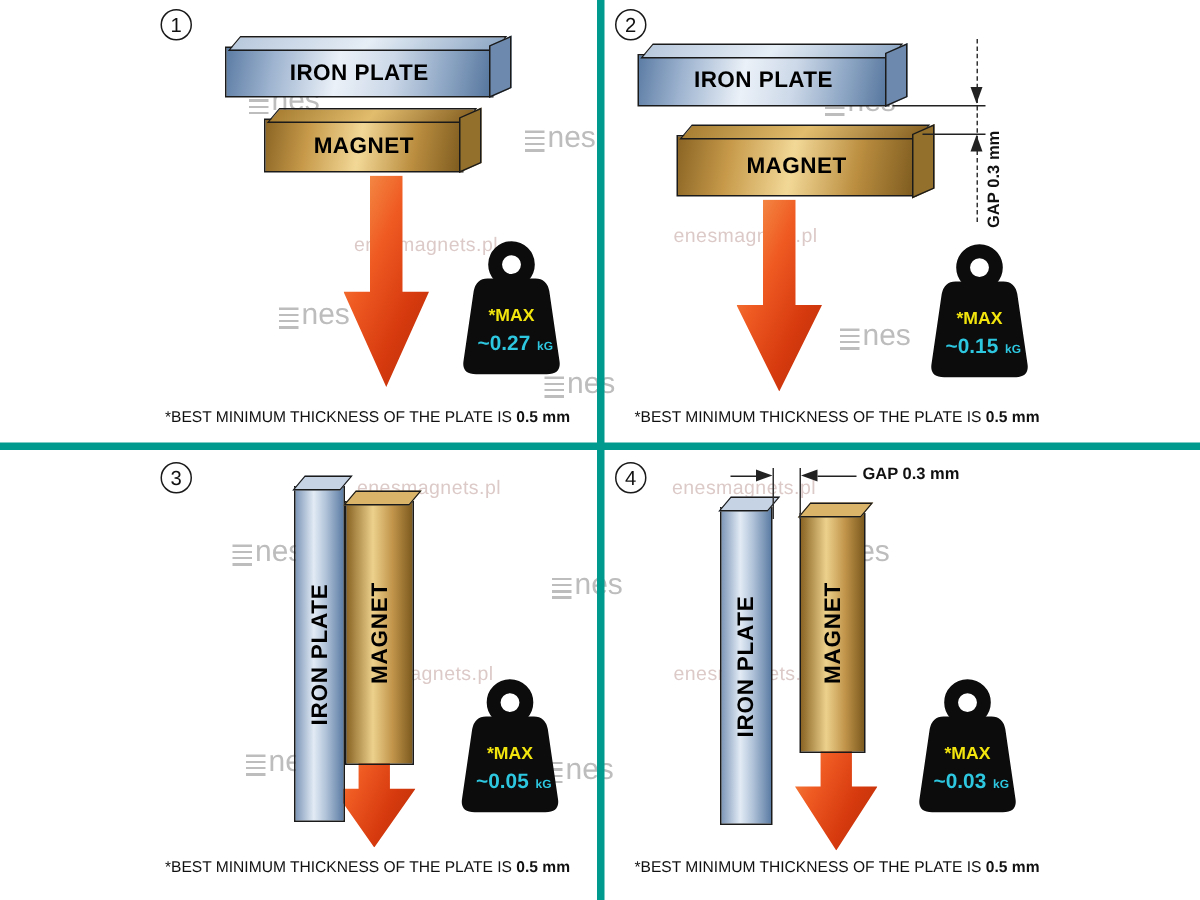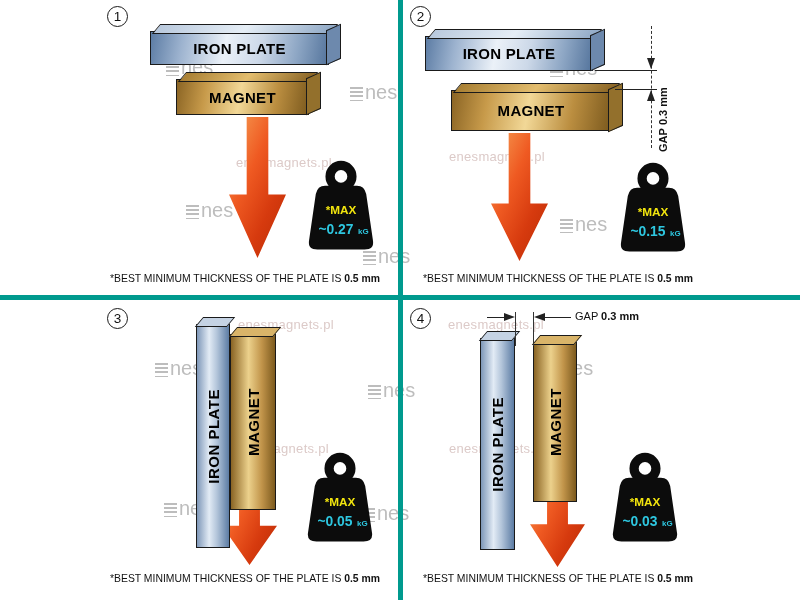--- a/index.html
+++ b/index.html
@@ -63,21 +63,21 @@
   .ext { position:absolute; width:0; border-left:1px solid #333; z-index:3; }
   .ext.dashed { border-left-style:dashed; }
   .dline { position:absolute; height:0; border-top:1.3px solid #222; z-index:3; }
   .tri { position:absolute; width:0; height:0; z-index:3; }
   .tri.down  { border-left:4px solid transparent; border-right:4px solid transparent; border-top:11px solid #222; }
   .tri.up    { border-left:4px solid transparent; border-right:4px solid transparent; border-bottom:11px solid #222; }
   .tri.left  { border-top:4px solid transparent; border-bottom:4px solid transparent; border-right:11px solid #222; }
   .tri.right { border-top:4px solid transparent; border-bottom:4px solid transparent; border-left:11px solid #222; }
   .gap-v { position:absolute; writing-mode:vertical-rl; transform:rotate(180deg); font-size:11px;
            font-weight:bold; color:#111; z-index:3; }
-  .gap-h { position:absolute; font-size:11px; font-weight:normal; color:#111; white-space:nowrap; z-index:3; }
+  .gap-h { position:absolute; font-size:11px; font-weight:bold; color:#111; white-space:nowrap; z-index:3; }
 </style>
 </head>
 <body>
 
 <div class="canvas">
 
   <span class="wm" style="left:236px;top:155px;">enesmagnets.pl</span>
   <span class="wm" style="left:449px;top:149px;">enesmagnets.pl</span>
   <span class="wm" style="left:238px;top:317px;">enesmagnets.pl</span>
   <span class="wm" style="left:233px;top:441px;">enesmagnets.pl</span>

